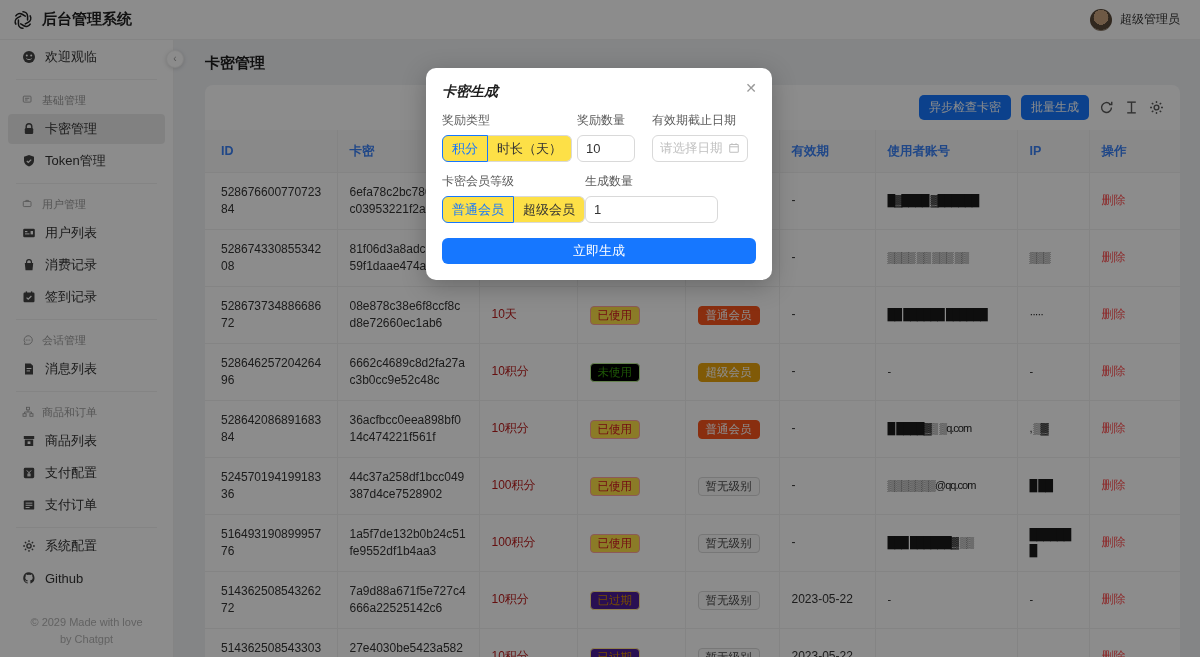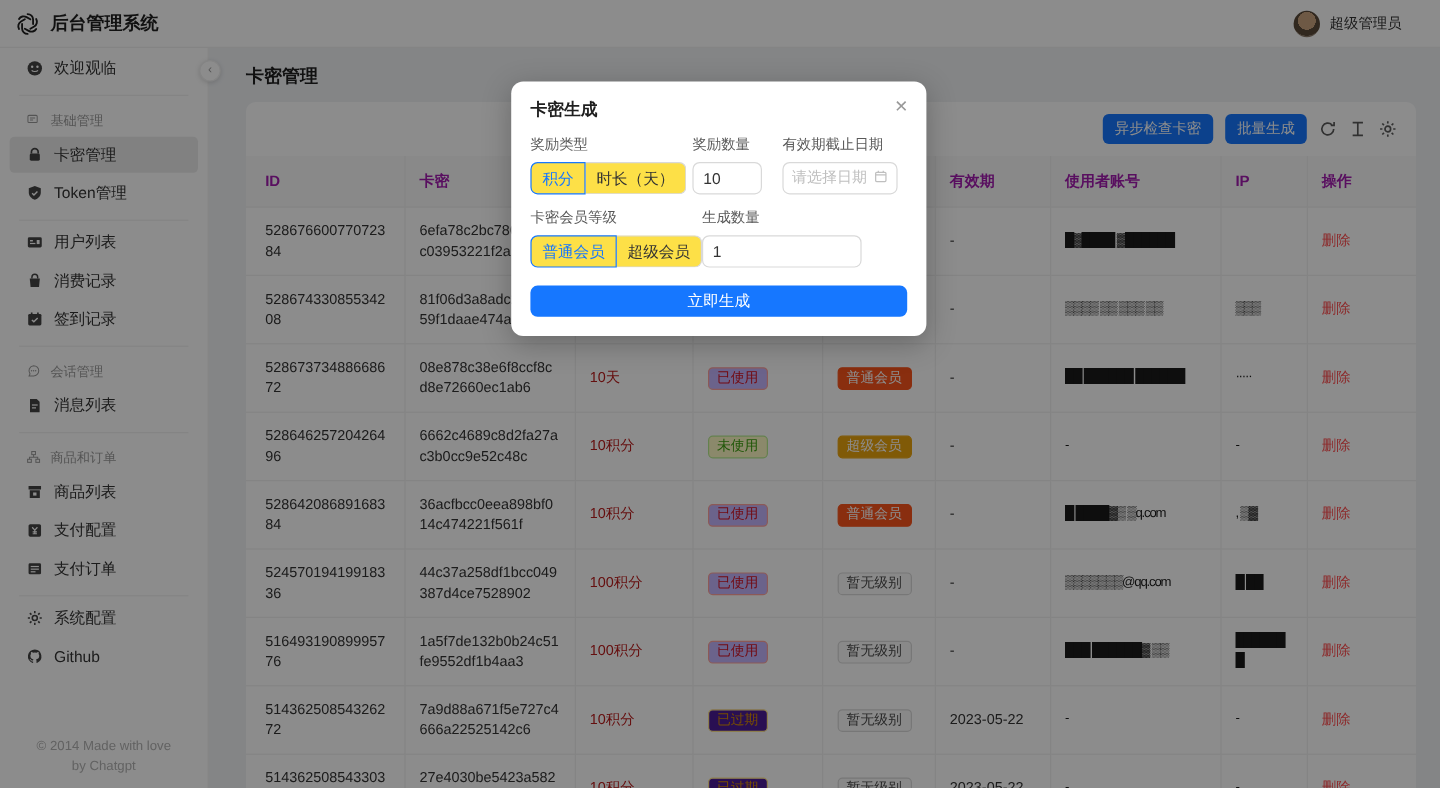--- a/index.html
+++ b/index.html
@@ -5,21 +5,21 @@
   html,body{margin:0;padding:0;width:1200px;height:657px;overflow:hidden;
     font-family:"Liberation Sans","DejaVu Sans",sans-serif;background:#f0f2f5;}
   .app{position:relative;width:1200px;height:657px;}
 
   
   .topbar{position:absolute;left:0;top:0;width:1200px;height:40px;background:#fff;
     border-bottom:1px solid #f0f0f0;display:flex;align-items:center;box-sizing:border-box;z-index:2;}
   .brand{display:flex;align-items:center;gap:8px;padding-left:12px;}
   .brand .logo{width:22px;height:22px;}
   .brand .title{font-size:15px;font-weight:bold;color:#1f1f1f;}
-  .topbar-right{margin-left:auto;display:flex;align-items:center;gap:8px;padding-right:32px;}
+  .topbar-right{margin-left:auto;display:flex;align-items:center;gap:8px;padding-right:20px;}
   .avatar{width:22px;height:22px;border-radius:50%;
     background:radial-gradient(circle at 50% 38%,#c9a27e 0 42%,#5a4a3a 43% 70%,#8a7a6a 71%);}
   .username{font-size:12px;color:#333;}
 
   
   .sidebar{position:absolute;left:0;top:40px;width:174px;height:617px;background:#fff;
     border-right:1px solid #f0f0f0;box-sizing:border-box;z-index:1;}
   .side-item{display:flex;align-items:center;gap:9px;height:30px;margin:2px 8px;
     padding:0 0 0 14px;border-radius:4px;font-size:13px;color:#333;cursor:pointer;}
   .side-item.active{background:#ececec;}
@@ -42,40 +42,40 @@
   .toolbar{display:flex;align-items:center;justify-content:flex-end;gap:10px;padding:0 16px 10px;}
   .btn-primary{background:#1677ff;color:#ffffff;border:none;border-radius:5px;font-size:12px;
     padding:4px 10px;cursor:pointer;font-family:inherit;}
   .tool-ic{width:15px;height:15px;color:#595959;cursor:pointer;display:flex;align-items:center;}
 
   
   table{width:975px;border-collapse:collapse;table-layout:fixed;font-size:12px;color:#333;}
   th,td{border-bottom:1px solid #f0f0f0;border-right:1px solid #f0f0f0;
     padding:6px 12px;text-align:left;vertical-align:middle;word-break:break-all;line-height:1.45;}
   th:last-child,td:last-child{border-right:none;}
-  th{background:#fafafa;font-weight:bold;color:#a21caf;height:30px;font-size:12.5px;}
+  th{background:#fafafa;font-weight:bold;color:#3b82f6;height:30px;font-size:12.5px;}
   th:first-child,td:first-child{padding-left:16px;}
   td{height:44px;}
   .cell-reward{color:#b91c1c;}
   .link-del{color:#ff4d4f;cursor:pointer;}
   .redacted{color:#1a1a1a;letter-spacing:-1px;font-size:11px;}
   .tag{display:inline-block;font-size:11.5px;line-height:17px;padding:0 7px;
     border-radius:4px;border:1px solid transparent;white-space:nowrap;}
-  .tag-used{color:#cf1322;background:#c4b5fd;border-color:#ffa39e;}
-  .tag-unused{color:#389e0d;background:#fef9c3;border-color:#b7eb8f;}
+  .tag-used{color:#cf1322;background:#fde047;border-color:#ffa39e;}
+  .tag-unused{color:#389e0d;background:#000000;border-color:#b7eb8f;}
   .tag-expired{color:#d48806;background:#4c1d95;border-color:#ffe58f;}
   .tag-normal{color:#fff;background:#fa541c;border-color:#fa541c;}
   .tag-super{color:#fff;background:#eaa40e;border-color:#eaa40e;}
   .tag-none{color:#4a4a4a;background:#fafafa;border-color:#d9d9d9;}
 
   
   .mask{position:absolute;left:0;top:0;width:1200px;height:657px;background:rgba(0,0,0,.45);z-index:10;}
   .modal{position:absolute;left:426px;top:68px;width:346px;background:#fff;border-radius:10px;
     box-shadow:0 6px 24px rgba(0,0,0,.25);z-index:11;padding:15px 16px 16px;box-sizing:border-box;}
-  .modal-title{font-size:14px;font-weight:bold;color:#1f1f1f;margin-bottom:11px;}
+  .modal-title{font-size:14px;font-weight:bold;color:#1f1f1f;margin-bottom:11px;font-style:italic;}
   .modal-close{position:absolute;top:13px;right:15px;font-size:14px;color:#999;cursor:pointer;line-height:1;}
   .m-row{display:flex;margin-bottom:11px;}
   .field .flabel{font-size:12px;color:#595959;margin-bottom:6px;}
   .f-type{width:115px;}
   .f-amount{width:58px;margin-left:20px;}
   .f-expiry{width:96px;margin-left:17px;}
   .f-level{width:126px;}
   .f-count{width:133px;margin-left:17px;}
   .seg{display:inline-flex;}
   .seg button{font-family:inherit;font-size:13px;background:#fde047;border:1px solid #d9d9d9;
@@ -154,20 +154,29 @@
         <div class="side-item">
           <span class="ic">
             <svg viewBox="0 0 14 14" width="14" height="14">
               <path d="M7 1l5 1.8v3.6c0 3-2.1 5-5 6.1-2.9-1.1-5-3.1-5-6.1V2.8z" fill="#444"></path>
               <path d="M4.8 7l1.5 1.5 2.9-2.9" stroke="#fff" fill="none" stroke-width="1.2"></path>
             </svg>
           </span>
           <span>Token管理</span>
         </div>
         <div class="side-divider"></div>
+        <div class="side-section">
+          <span class="ic">
+            <svg viewBox="0 0 14 14" width="12" height="12">
+              <rect x="1.5" y="4" width="9" height="6" rx="1" fill="none" stroke="#9a9a9a"></rect>
+              <path d="M4.5 4V2.8h3V4" fill="none" stroke="#9a9a9a"></path>
+            </svg>
+          </span>
+          <span>用户管理</span>
+        </div>
         <div class="side-item">
           <span class="ic">
             <svg viewBox="0 0 14 14" width="14" height="14">
               <rect x="1.2" y="2.8" width="11.6" height="8.4" rx="1.2" fill="#444"></rect>
               <rect x="3" y="5" width="2.4" height="1.2" fill="#fff"></rect>
               <rect x="3" y="7.4" width="4.5" height="1" fill="#fff"></rect>
               <rect x="8.6" y="5" width="2.4" height="3.4" fill="#fff"></rect>
             </svg>
           </span>
           <span>用户列表</span>
@@ -278,21 +287,21 @@
         <div class="side-item">
           <span class="ic">
             <svg viewBox="0 0 14 14" width="14" height="14">
               <path d="M7 1.2a5.8 5.8 0 0 0-1.8 11.3c.3.1.4-.1.4-.3v-1c-1.6.4-2-.7-2-.7-.3-.7-.7-.9-.7-.9-.5-.4 0-.4 0-.4.6 0 .9.6.9.6.6.9 1.5.7 1.8.5 0-.4.2-.7.4-.8-1.3-.2-2.7-.7-2.7-3 0-.6.2-1.1.6-1.5-.1-.2-.3-.8 0-1.6 0 0 .5-.2 1.6.6a5.5 5.5 0 0 1 3 0c1.1-.8 1.6-.6 1.6-.6.3.8.1 1.4 0 1.6.4.4.6.9.6 1.5 0 2.3-1.4 2.8-2.7 3 .2.2.4.5.4 1.1v1.5c0 .2.1.4.4.3A5.8 5.8 0 0 0 7 1.2z" fill="#444"></path>
             </svg>
           </span>
           <span>Github</span>
         </div>
       </div>
     <div class="side-footer">
-      <div>© 2014 Made with love</div>
+      <div>© 2029 Made with love</div>
       <div>by Chatgpt</div>
     </div>
   </div>
   <div class="collapse-btn">
     <span>‹</span>
   </div>
 
   <div class="main">
     <div class="page-title">卡密管理</div>
     <div class="card">

